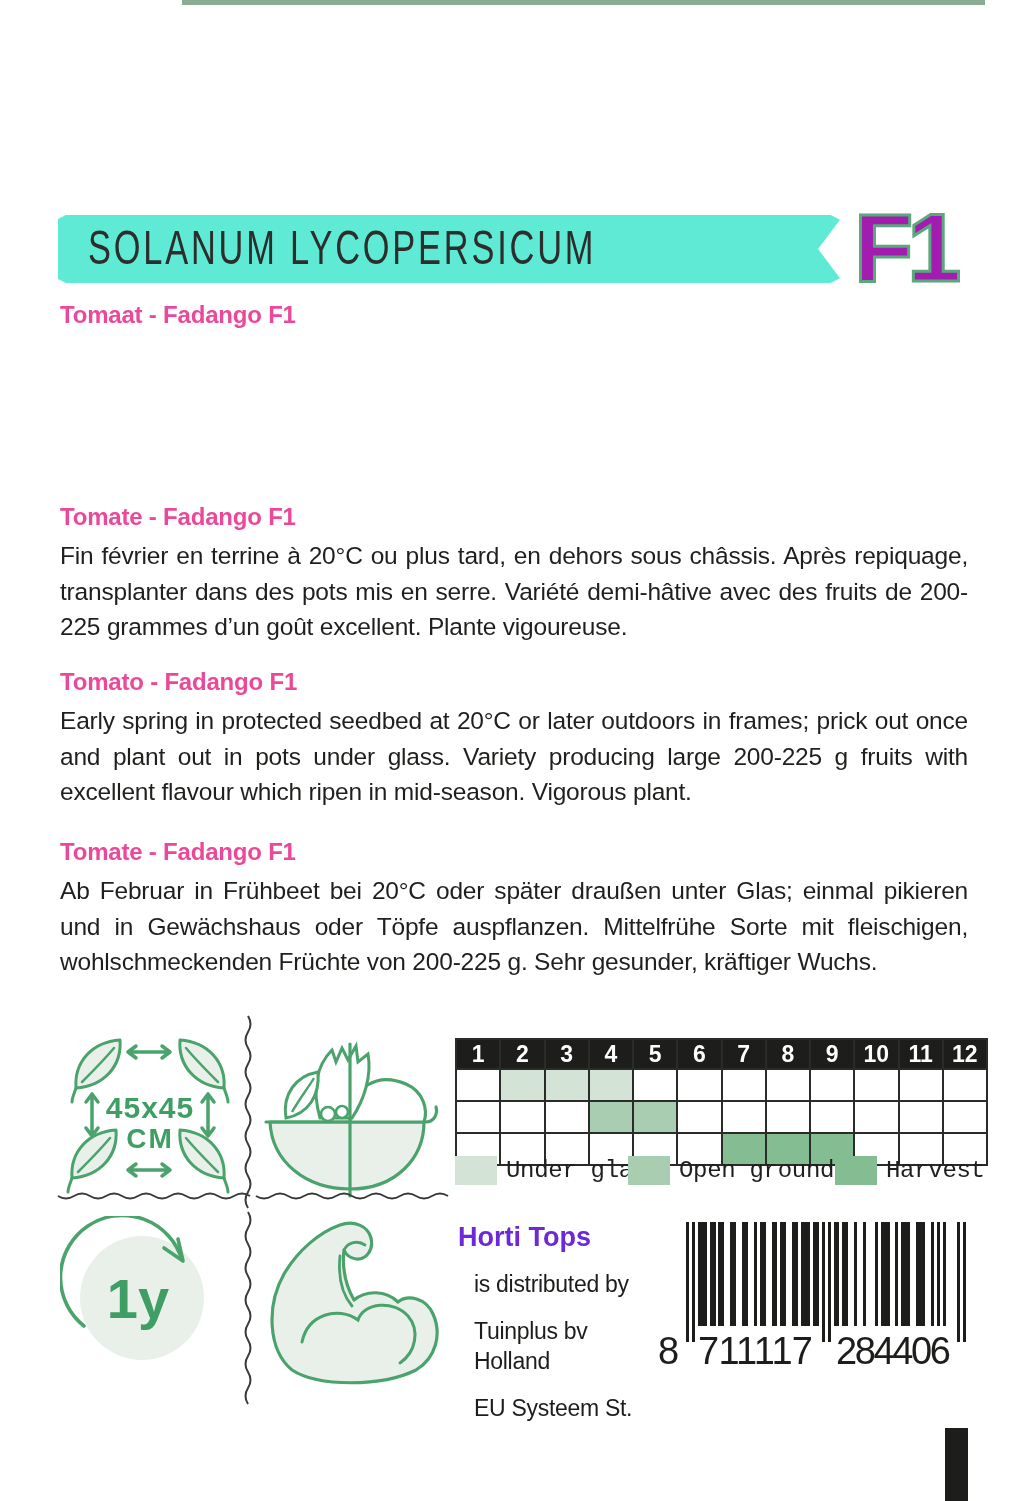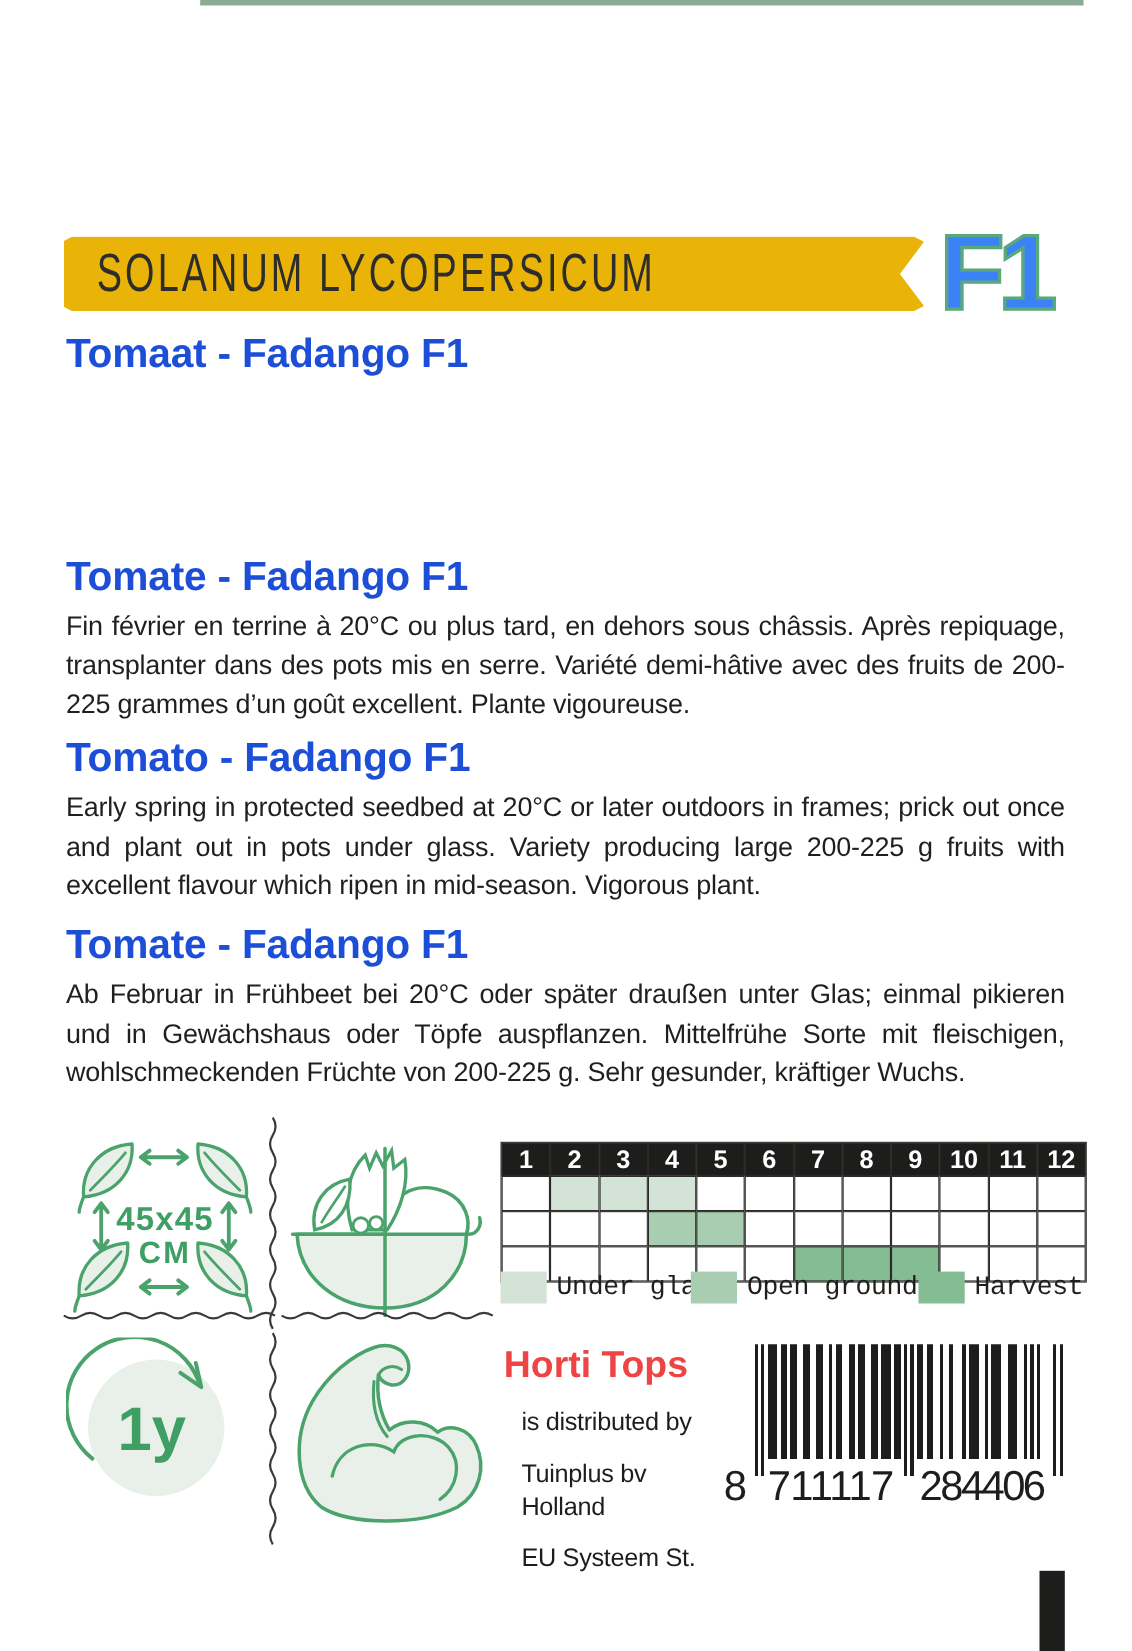--- a/index.html
+++ b/index.html
@@ -7,38 +7,38 @@
     width:1029px;height:1501px;position:relative;background:#ffffff;
     font-family:"Liberation Sans", sans-serif;color:#1f1f1d;overflow:hidden;
   }
   .abs{position:absolute;}
 
   
   .top-bar{left:182px;top:0;width:803px;height:5px;background:#8cab94;}
 
   
   .title-band{
-    left:58px;top:215px;width:782px;height:68px;background:#eab308;
+    left:58px;top:215px;width:782px;height:68px;background:#5eead4;
     clip-path:polygon(0 6%,1% 0,98.8% 0,100% 7%,97.2% 50%,100% 93%,98.8% 100%,1% 100%,0 94%);
     display:flex;align-items:center;
   }
   .title-text{
     display:inline-block;margin-left:30px;font-size:37px;letter-spacing:3px;
     color:#2d2d2b;font-weight:400;transform:scale(0.93,1.32);transform-origin:0 55%;
     white-space:nowrap;
   }
   .f1-badge{
     left:854px;top:198px;width:110px;height:104px;line-height:100px;
     font-size:97px;font-weight:700;letter-spacing:-6px;
-    color:#3b82f6;-webkit-text-stroke:3px #5aa87c;
+    color:#a21caf;-webkit-text-stroke:3px #5aa87c;
   }
 
   
   .lang-block{position:absolute;left:60px;width:908px;}
-  .lang-block h2{margin:0;font-size:37px;font-weight:700;color:#1d4ed8;letter-spacing:-0.2px;}
+  .lang-block h2{margin:0;font-size:24px;font-weight:700;color:#ec4899;letter-spacing:-0.2px;}
   .lang-block p{margin:7px 0 0 0;font-size:24.5px;line-height:35.5px;text-align:justify;
     color:#1f1f1d;letter-spacing:-0.2px;}
 
   
   svg text{font-family:"Liberation Sans", sans-serif;}
 
   
   .cal-grid{
     left:455px;top:1038px;width:531px;position:absolute;
     display:grid;grid-template-columns:repeat(12,1fr);
@@ -47,21 +47,21 @@
   }
   .cal-cell{border:1px solid #2b2b29;display:flex;align-items:center;justify-content:center;}
   .cal-head{background:#1d1d1b;color:#ffffff;font-weight:700;font-size:23px;}
 
   .legend-item{position:absolute;top:1156px;display:flex;align-items:center;}
   .legend-swatch{width:42px;height:29px;margin-right:9px;}
   .legend-label{font-size:24px;color:#1f1f1d;letter-spacing:-0.3px;font-family:Liberation Mono, monospace;}
 
   
   .distributor{left:458px;top:1222px;width:220px;}
-  .distributor h3{margin:0 0 4px 0;font-size:34px;font-weight:700;color:#ef4444;}
+  .distributor h3{margin:0 0 4px 0;font-size:27px;font-weight:700;color:#6d28d9;}
   .distributor p{margin:16px;font-size:23px;line-height:30.5px;color:#1d1d1b;letter-spacing:-0.3px;}
 
   
   .corner-bar{left:945px;top:1428px;width:23px;height:73px;background:#1d1d1b;}
 
   .wave{overflow:visible;}
 </style>
 </head>
 <body>
 

